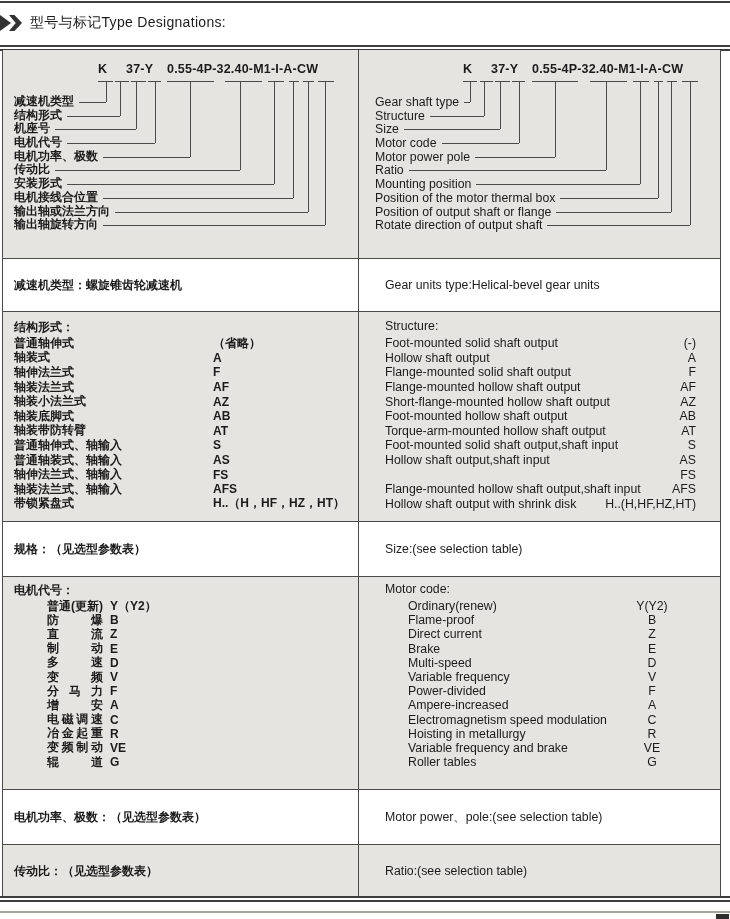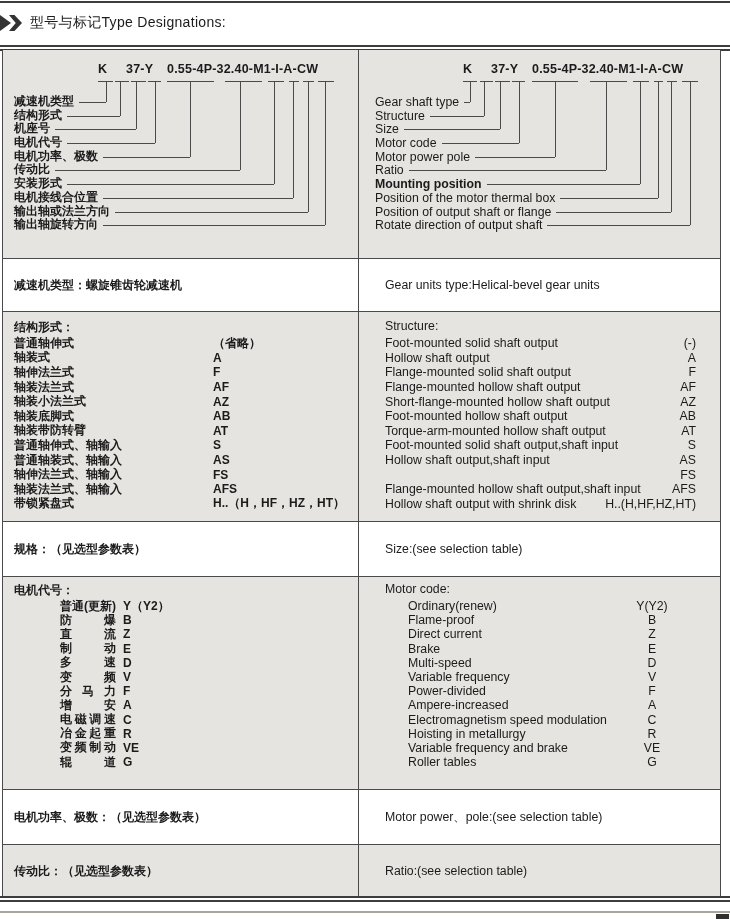--- a/index.html
+++ b/index.html
@@ -42,21 +42,21 @@
   .srow{height:14.6px;display:flex;align-items:center;position:relative;}
   .srow .lbl{margin-left:11px;white-space:nowrap;}
   .srow .code-abs{position:absolute;left:210px;white-space:nowrap;}
   .srow-en{height:14.6px;display:flex;align-items:center;padding-right:24px;}
   .srow-en .lbl{margin-left:27px;white-space:nowrap;}
   .srow-en .sp{flex:1;}
   .srow-en .code{white-space:nowrap;}
   
   .motor-cn{position:absolute;left:0;top:22px;width:356px;}
   .motor-en{position:absolute;left:355px;top:22px;width:362px;}
-  .mrow{height:14.2px;display:flex;align-items:center;padding-left:57px;}
+  .mrow{height:14.2px;display:flex;align-items:center;padding-left:44px;}
   .mrow .jlbl{display:inline-block;width:56px;text-align-last:justify;white-space:nowrap;}
   .mrow .code{margin-left:7px;white-space:nowrap;}
   .mrow-en{height:14.2px;display:flex;align-items:center;position:relative;}
   .mrow-en .lbl{margin-left:50px;white-space:nowrap;}
   .mrow-en .code{position:absolute;left:258px;width:72px;text-align:center;white-space:nowrap;}
   
   .botgray{position:absolute;top:911px;left:0;width:730px;height:2px;background:#a8a49f;}
   .corner-mark{position:absolute;left:716px;top:914px;width:13px;height:5px;background:#2f2f2f;}
 </style>
 </head>
@@ -166,21 +166,21 @@
         <i class="lead"></i>
       </div>
     <div class="dl" style="left:372px;top:99px;width:180px;">
         <span class="ent">Motor power pole</span>
         <i class="lead"></i>
       </div>
     <div class="dl" style="left:372px;top:112px;width:231px;">
         <span class="ent">Ratio</span>
         <i class="lead"></i>
       </div>
-    <div class="dl" style="left:372px;top:126px;width:265px;font-weight:bold;">
+    <div class="dl" style="left:372px;top:126px;width:265px;">
         <span class="ent">Mounting position</span>
         <i class="lead"></i>
       </div>
     <div class="dl" style="left:372px;top:140px;width:283px;">
         <span class="ent">Position of the motor thermal box</span>
         <i class="lead"></i>
       </div>
     <div class="dl" style="left:372px;top:167px;width:315px;">
         <span class="ent">Rotate direction of output shaft</span>
         <i class="lead"></i>

